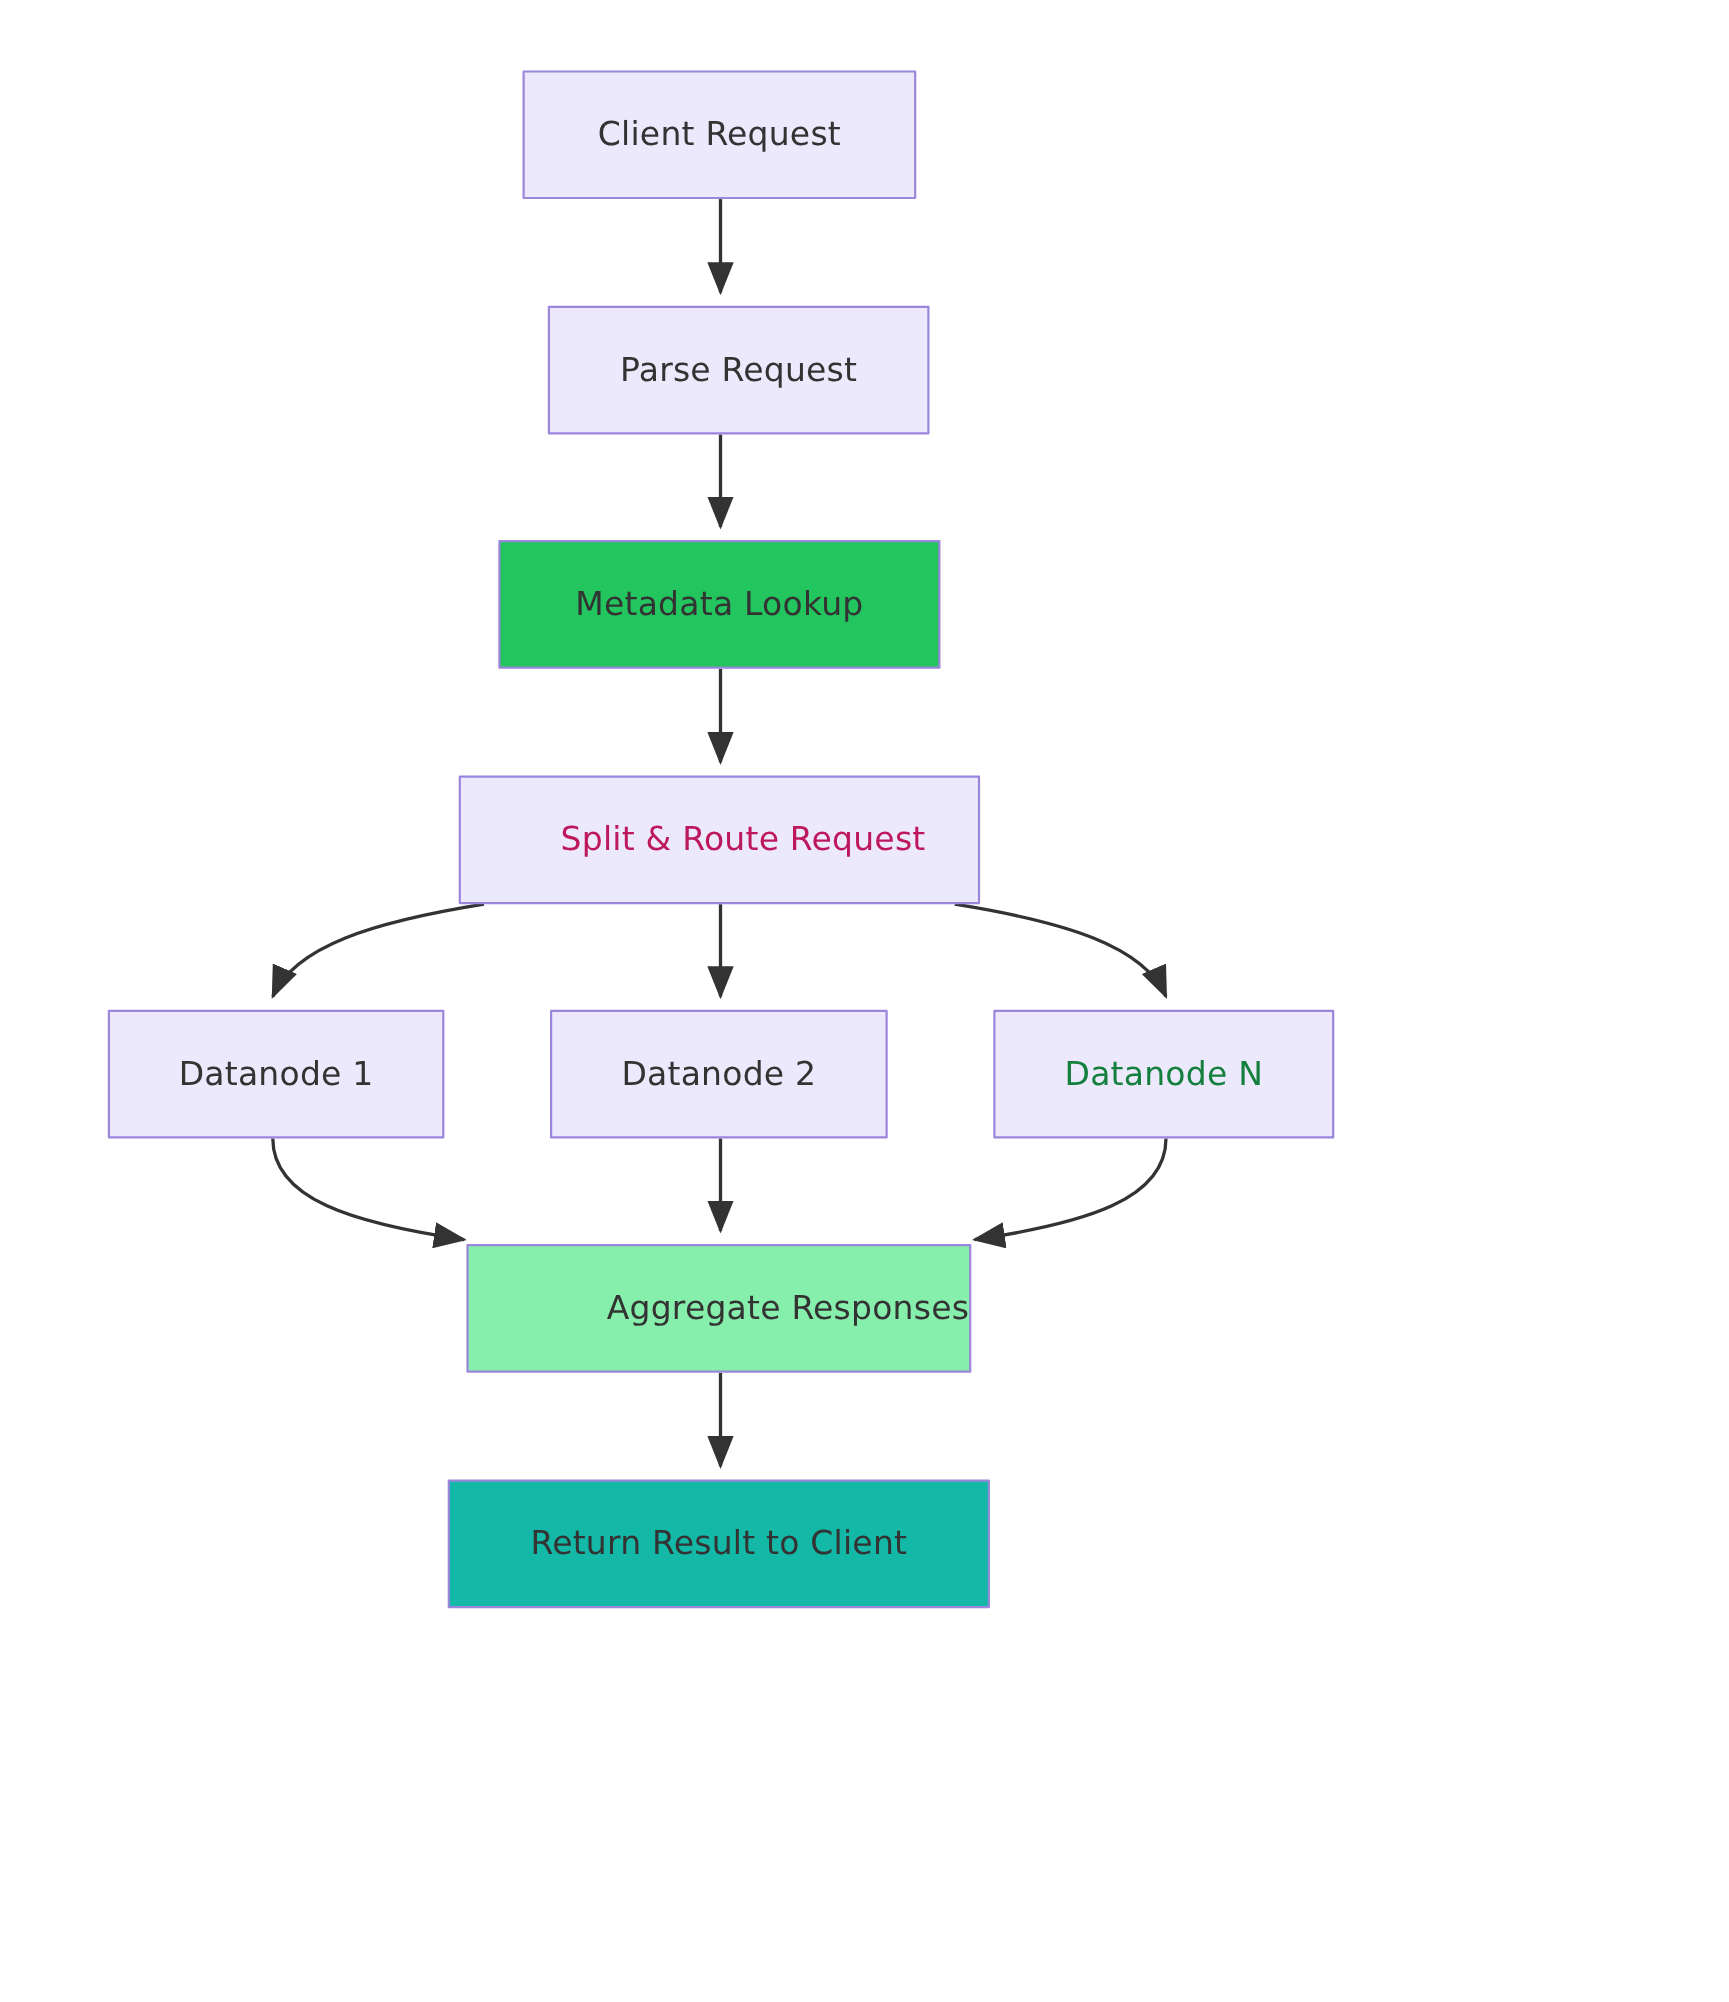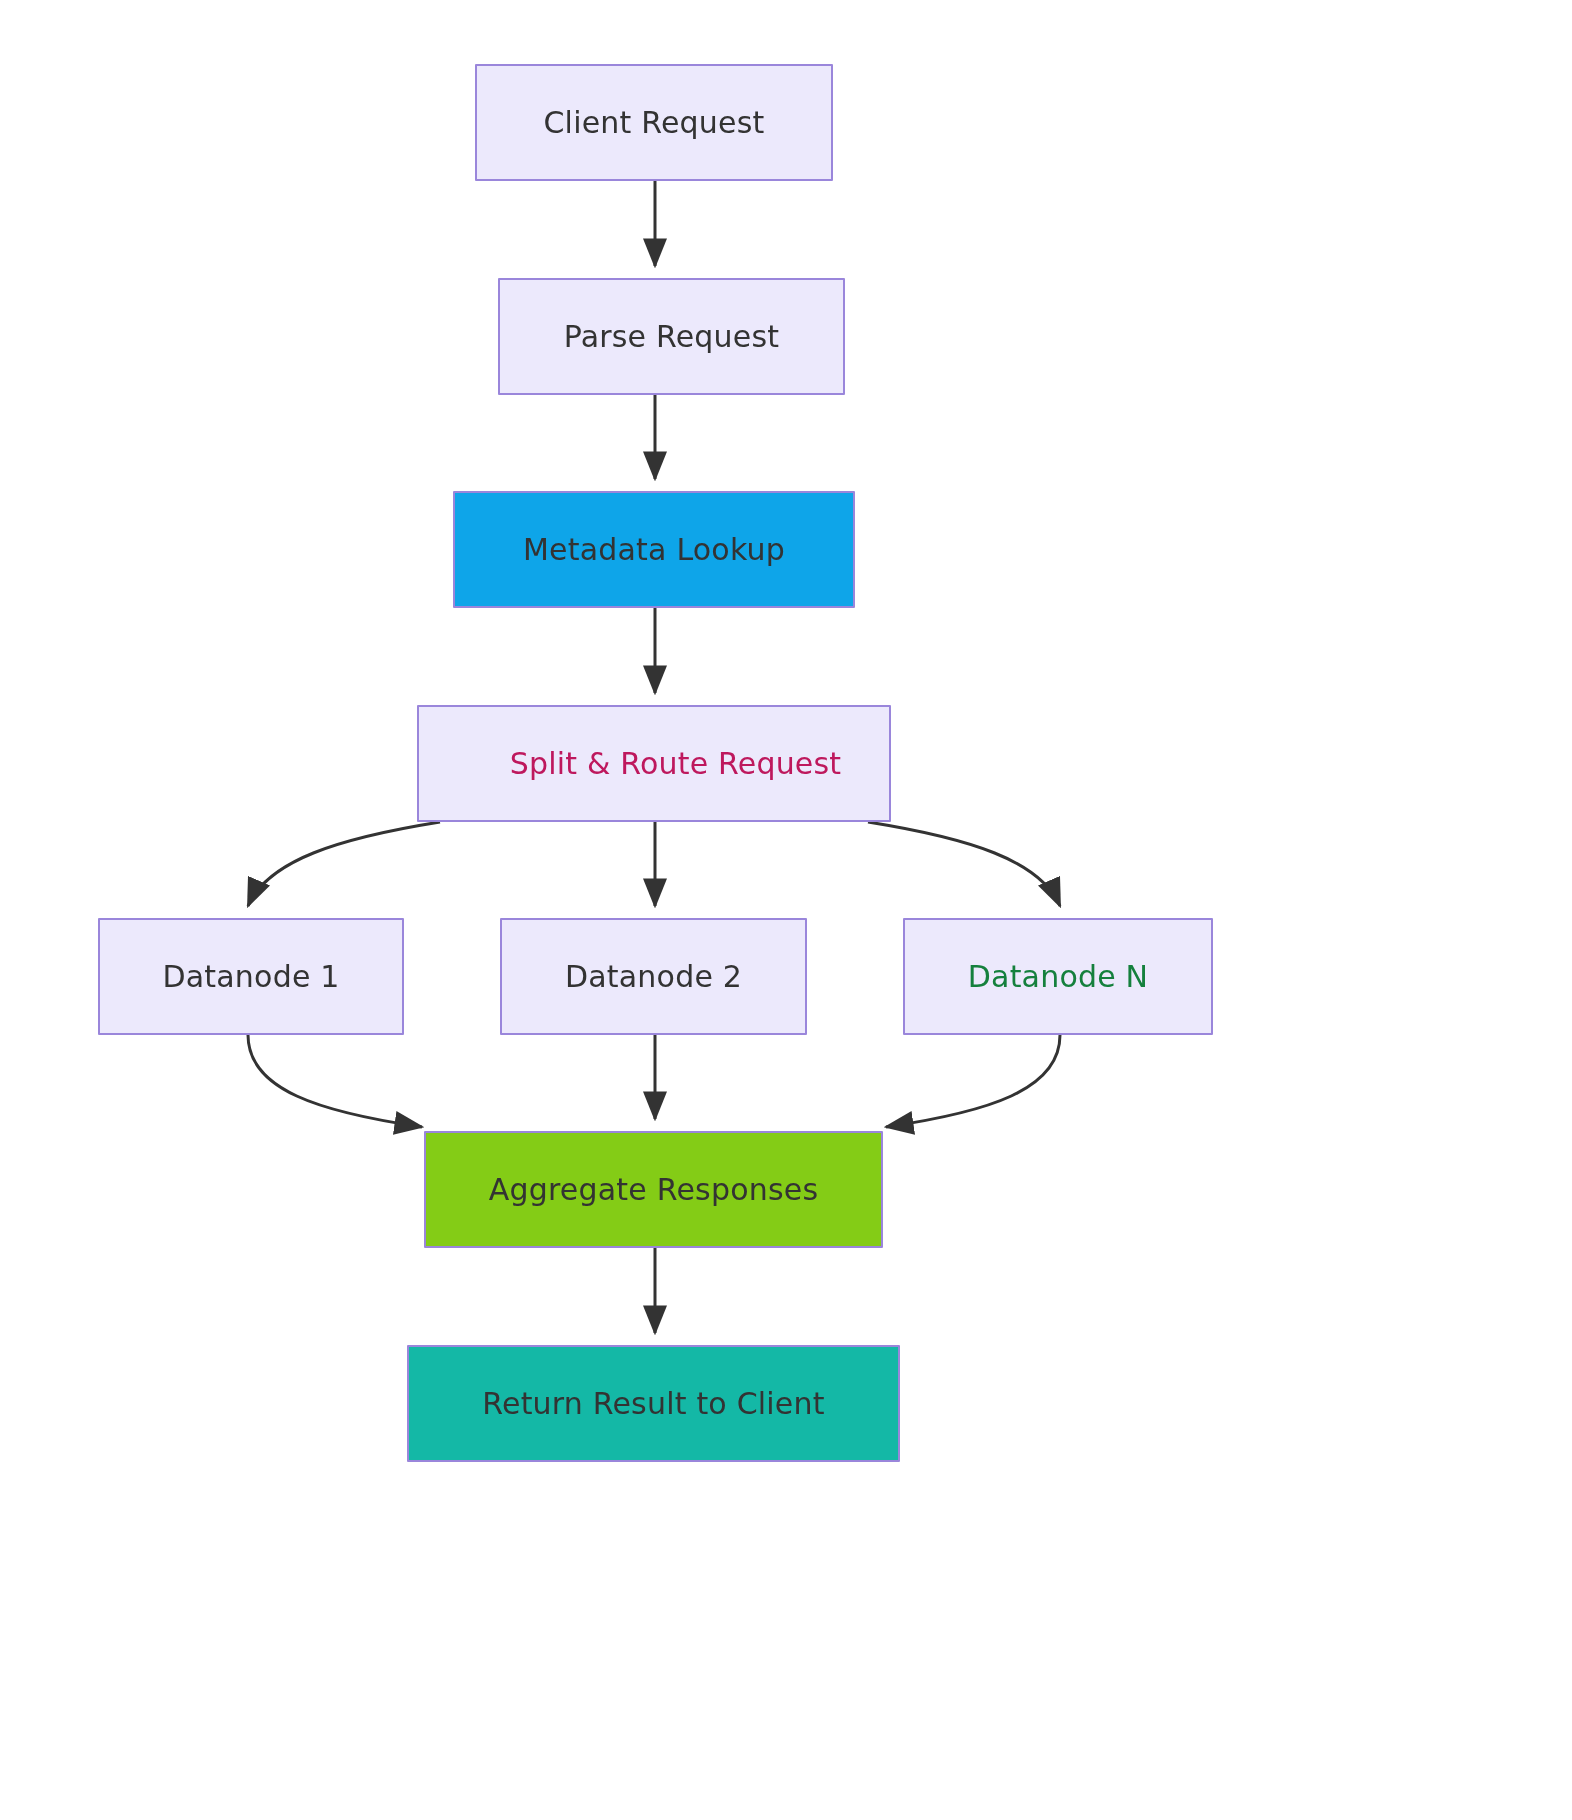--- a/index.html
+++ b/index.html
@@ -73,36 +73,36 @@
       </g>
   </svg>
 
   <div id="nodes-group">
       <div class="node" style="left: 475px; top: 64px; width: 358px; height: 117px; background: rgb(236, 233, 252); border-color: rgb(154, 134, 219);">
         <span class="node-label" style="color: rgb(51, 51, 51);">Client Request</span>
       </div>
       <div class="node" style="left: 481px; top: 278px; width: 347px; height: 117px; background: rgb(236, 233, 252); border-color: rgb(154, 134, 219); margin-left: 17px;">
         <span class="node-label" style="color: rgb(51, 51, 51);">Parse Request</span>
       </div>
-      <div class="node" style="left: 453px; top: 491px; width: 402px; height: 117px; background: #0ea5e9; border-color: rgb(154, 134, 219);">
+      <div class="node" style="left: 453px; top: 491px; width: 402px; height: 117px; background: #22c55e; border-color: rgb(154, 134, 219);">
         <span class="node-label" style="color: rgb(51, 51, 51);">Metadata Lookup</span>
       </div>
       <div class="node" style="left: 417px; top: 705px; width: 474px; height: 117px; background: rgb(236, 233, 252); border-color: rgb(154, 134, 219);">
         <span class="node-label" style="color: #be185d; margin-left: 43px;">Split &amp; Route Request</span>
       </div>
       <div class="node" style="left: 98px; top: 918px; width: 306px; height: 117px; background: rgb(236, 233, 252); border-color: rgb(154, 134, 219);">
         <span class="node-label" style="color: rgb(51, 51, 51);">Datanode 1</span>
       </div>
       <div class="node" style="left: 500px; top: 918px; width: 307px; height: 117px; background: rgb(236, 233, 252); border-color: rgb(154, 134, 219);">
         <span class="node-label" style="color: rgb(51, 51, 51);">Datanode 2</span>
       </div>
       <div class="node" style="left: 903px; top: 918px; width: 310px; height: 117px; background: rgb(236, 233, 252); border-color: rgb(154, 134, 219);">
         <span class="node-label" style="color: #15803d;">Datanode N</span>
       </div>
-      <div class="node" style="left: 424px; top: 1131px; width: 459px; height: 117px; background: #84cc16; border-color: rgb(154, 134, 219);">
+      <div class="node" style="left: 424px; top: 1131px; width: 459px; height: 117px; background: #86efac; border-color: rgb(154, 134, 219); justify-content: flex-end;">
         <span class="node-label" style="color: rgb(51, 51, 51);">Aggregate Responses</span>
       </div>
       <div class="node" style="left: 407px; top: 1345px; width: 493px; height: 117px; background: #14b8a6; border-color: rgb(154, 134, 219);">
         <span class="node-label" style="color: rgb(51, 51, 51);">Return Result to Client</span>
       </div>
     </div>
 
 </div>
 
 </body></html>

